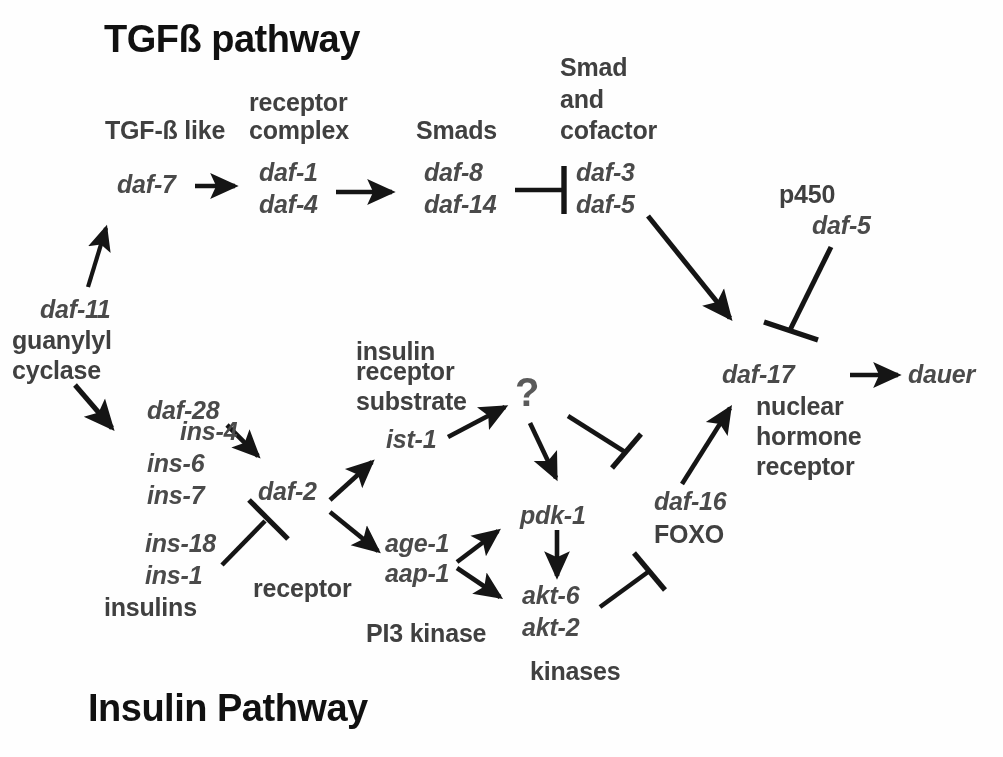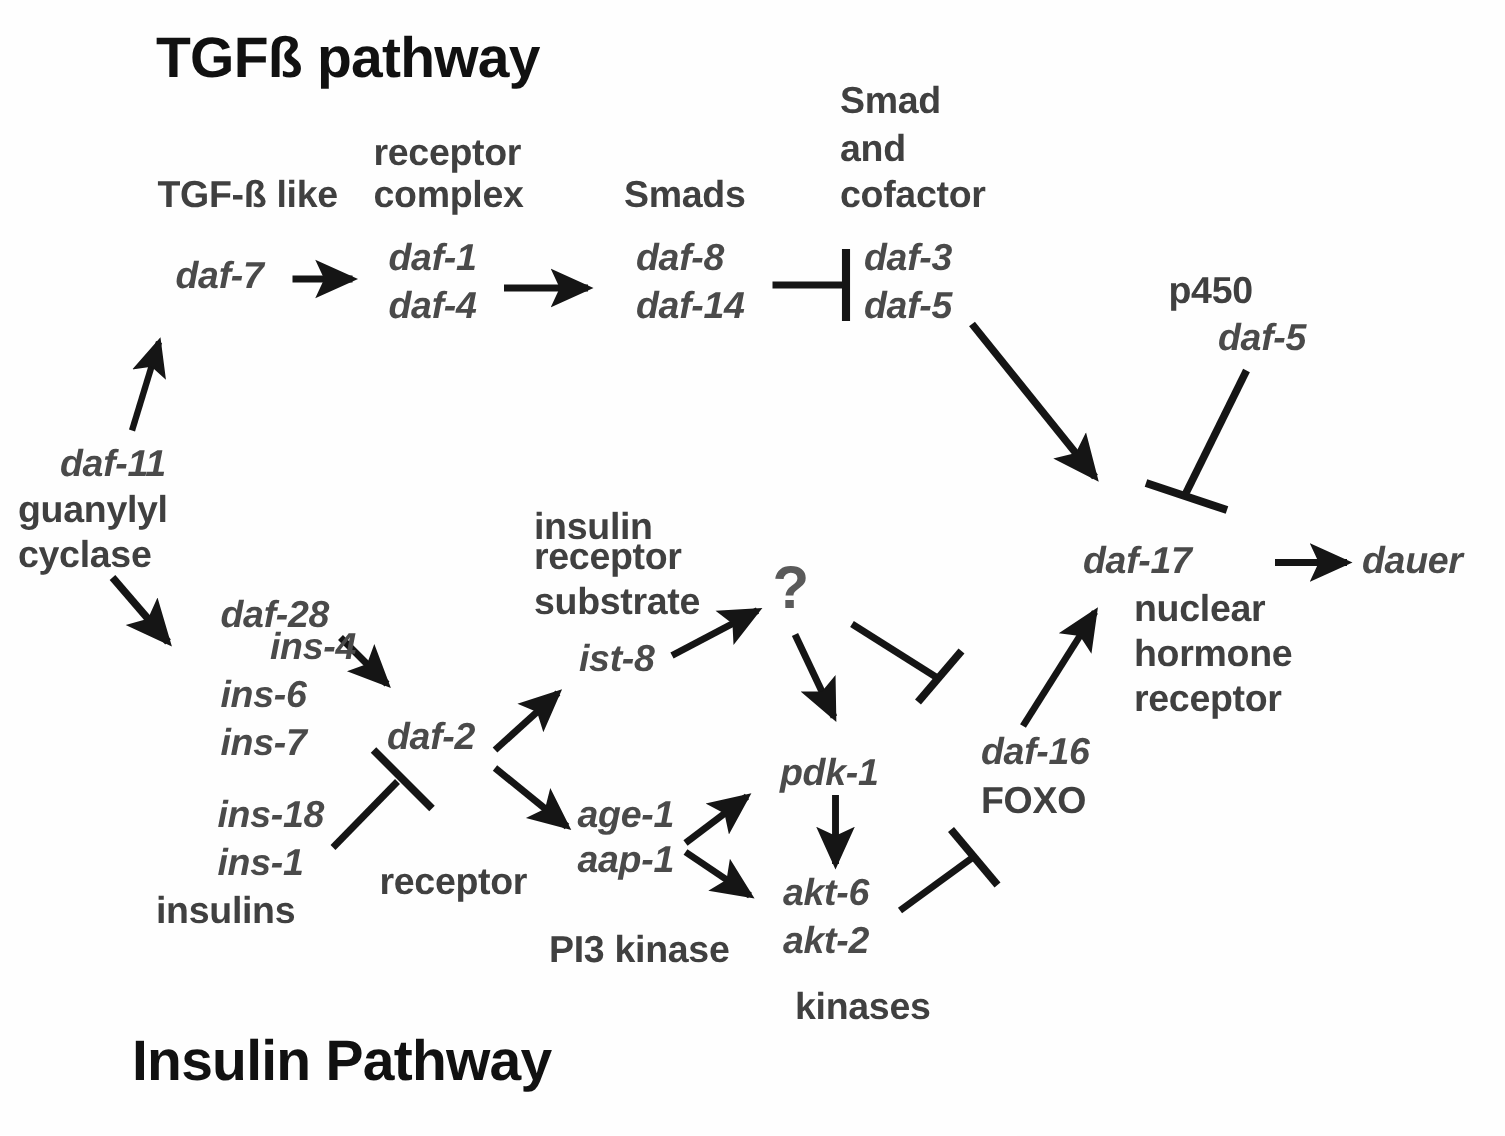--- a/index.html
+++ b/index.html
@@ -196,21 +196,21 @@
   <div class="lbl gene" style="left:145px; top:531px;">ins-18</div>
   <div class="lbl gene" style="left:145px; top:563px;">ins-1</div>
   <div class="lbl plain" style="left:104px; top:595px;">insulins</div>
 
   <div class="lbl gene" style="left:258px; top:479px;">daf-2</div>
   <div class="lbl plain" style="left:253px; top:576px;">receptor</div>
 
   <div class="lbl plain" style="left:356px; top:339px;">insulin</div>
   <div class="lbl plain" style="left:356px; top:359px;">receptor</div>
   <div class="lbl plain" style="left:356px; top:389px;">substrate</div>
-  <div class="lbl gene" style="left:386px; top:427px;">ist-8</div>
+  <div class="lbl gene" style="left:386px; top:427px;">ist-1</div>
 
   <div class="lbl qmark" style="left:515px; top:372px;">?</div>
 
   <div class="lbl gene" style="left:385px; top:531px;">age-1</div>
   <div class="lbl gene" style="left:385px; top:561px;">aap-1</div>
   <div class="lbl plain" style="left:366px; top:621px;">PI3 kinase</div>
 
   <div class="lbl gene" style="left:520px; top:503px;">pdk-1</div>
 
   <div class="lbl gene" style="left:522px; top:583px;">akt-6</div>

